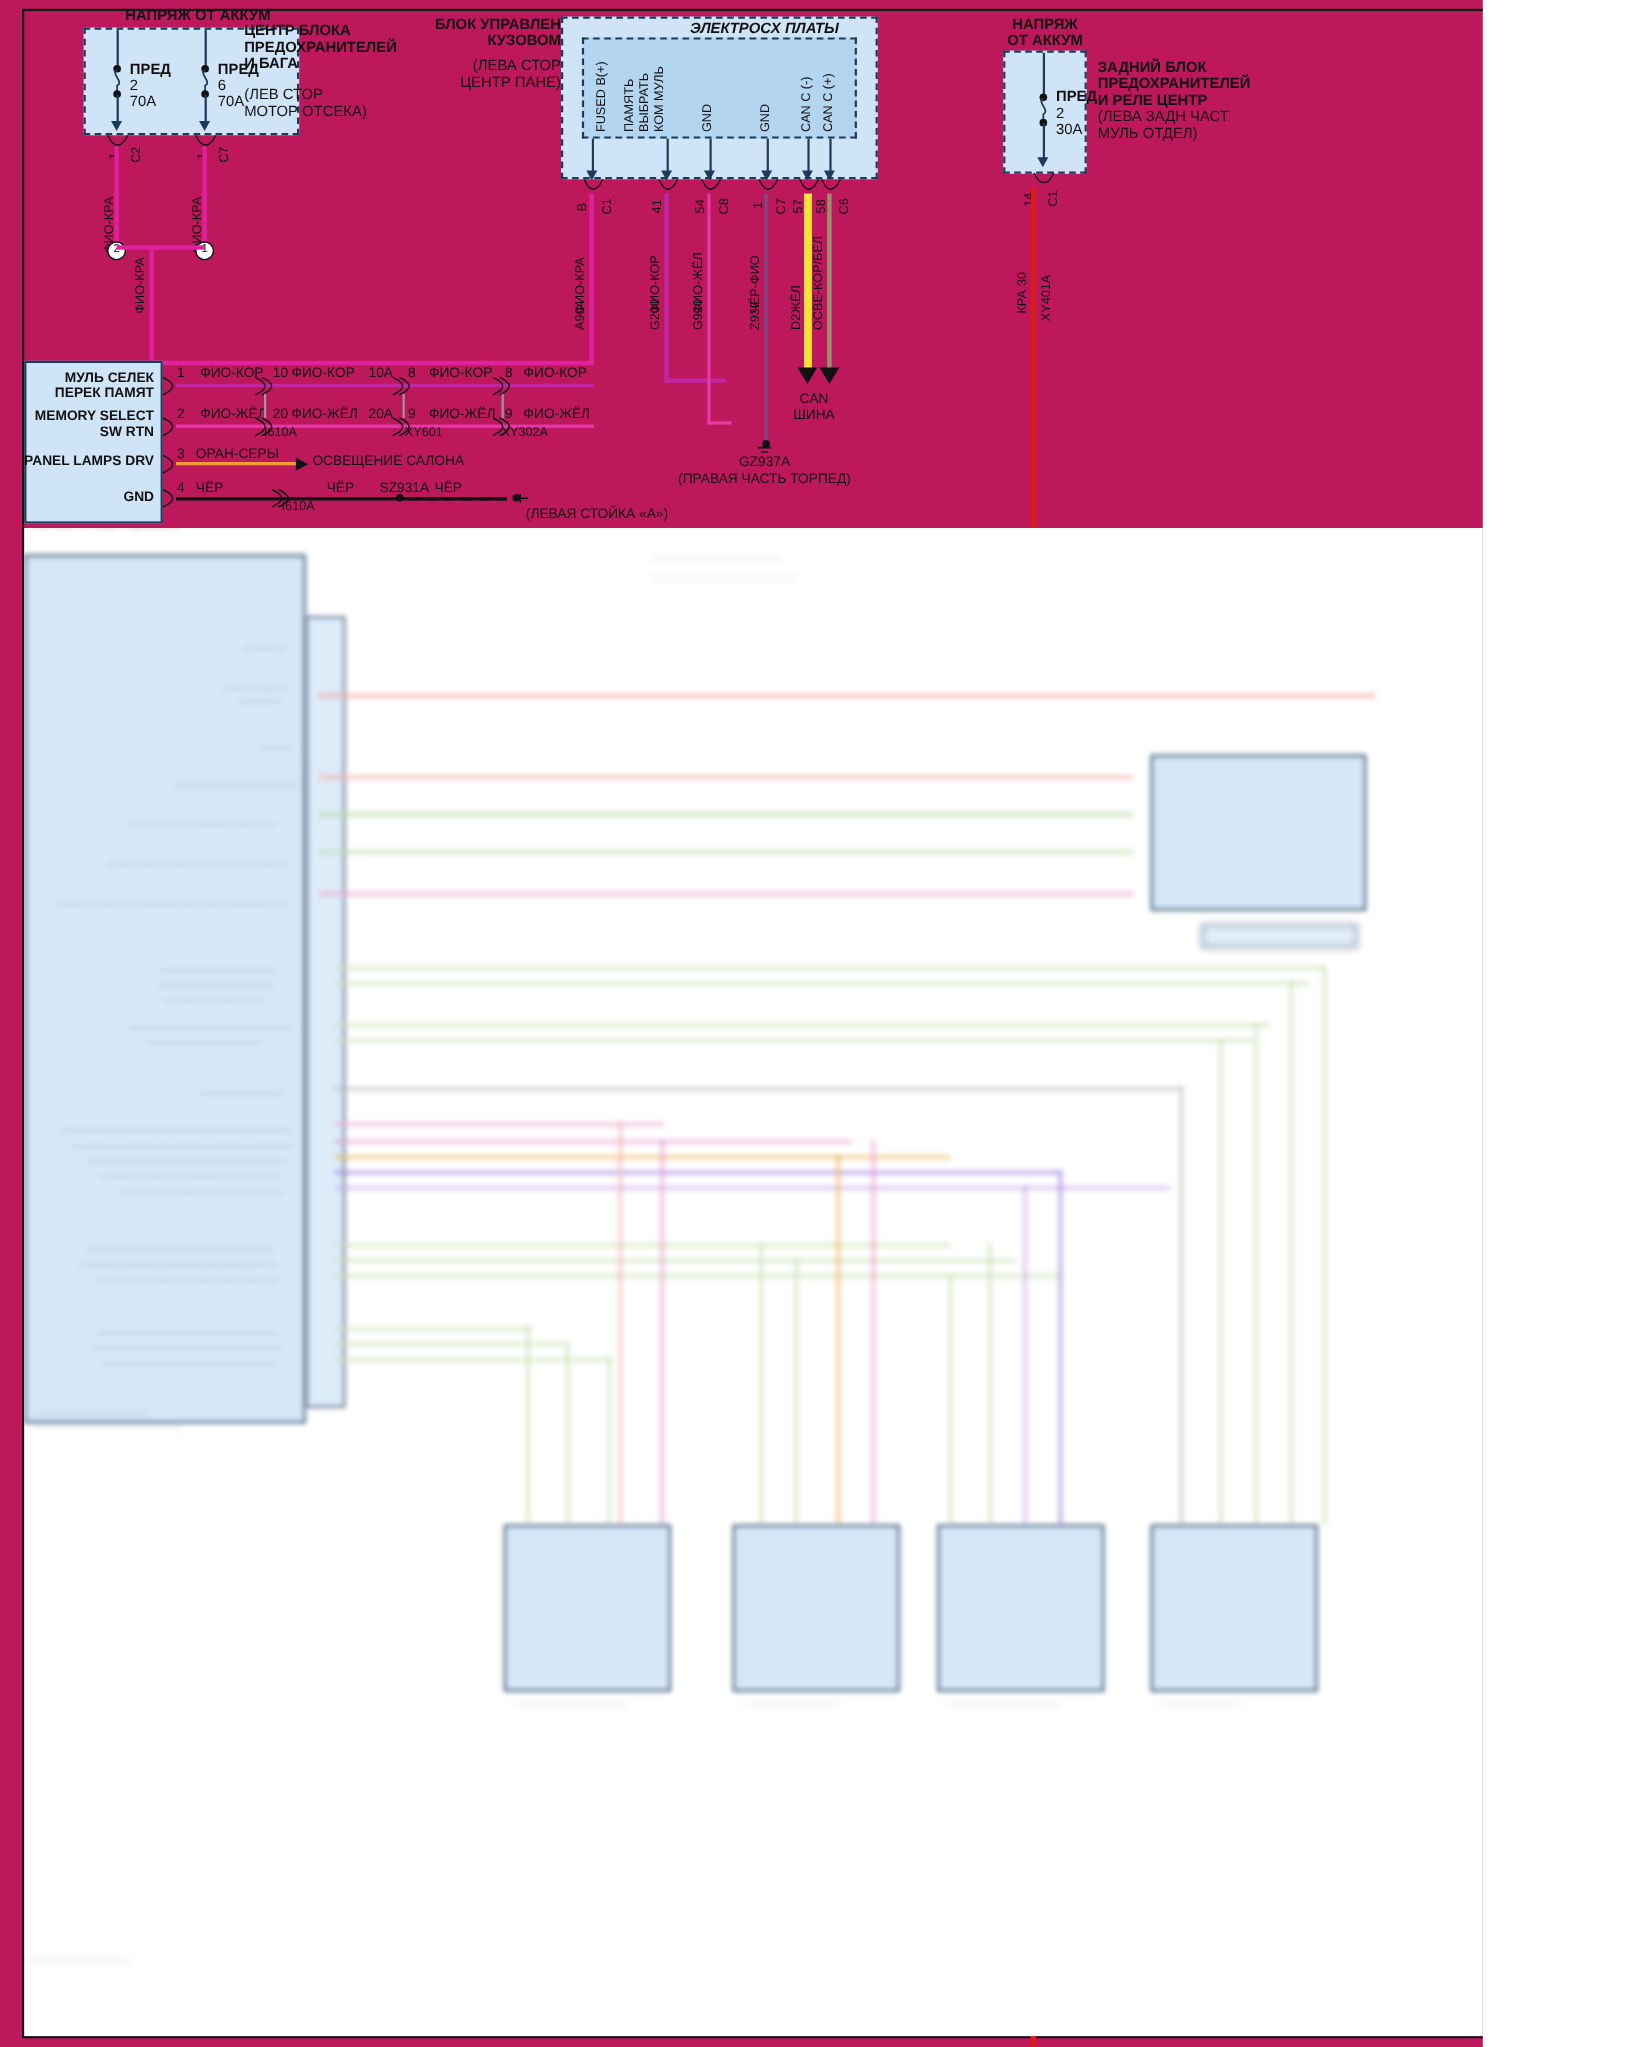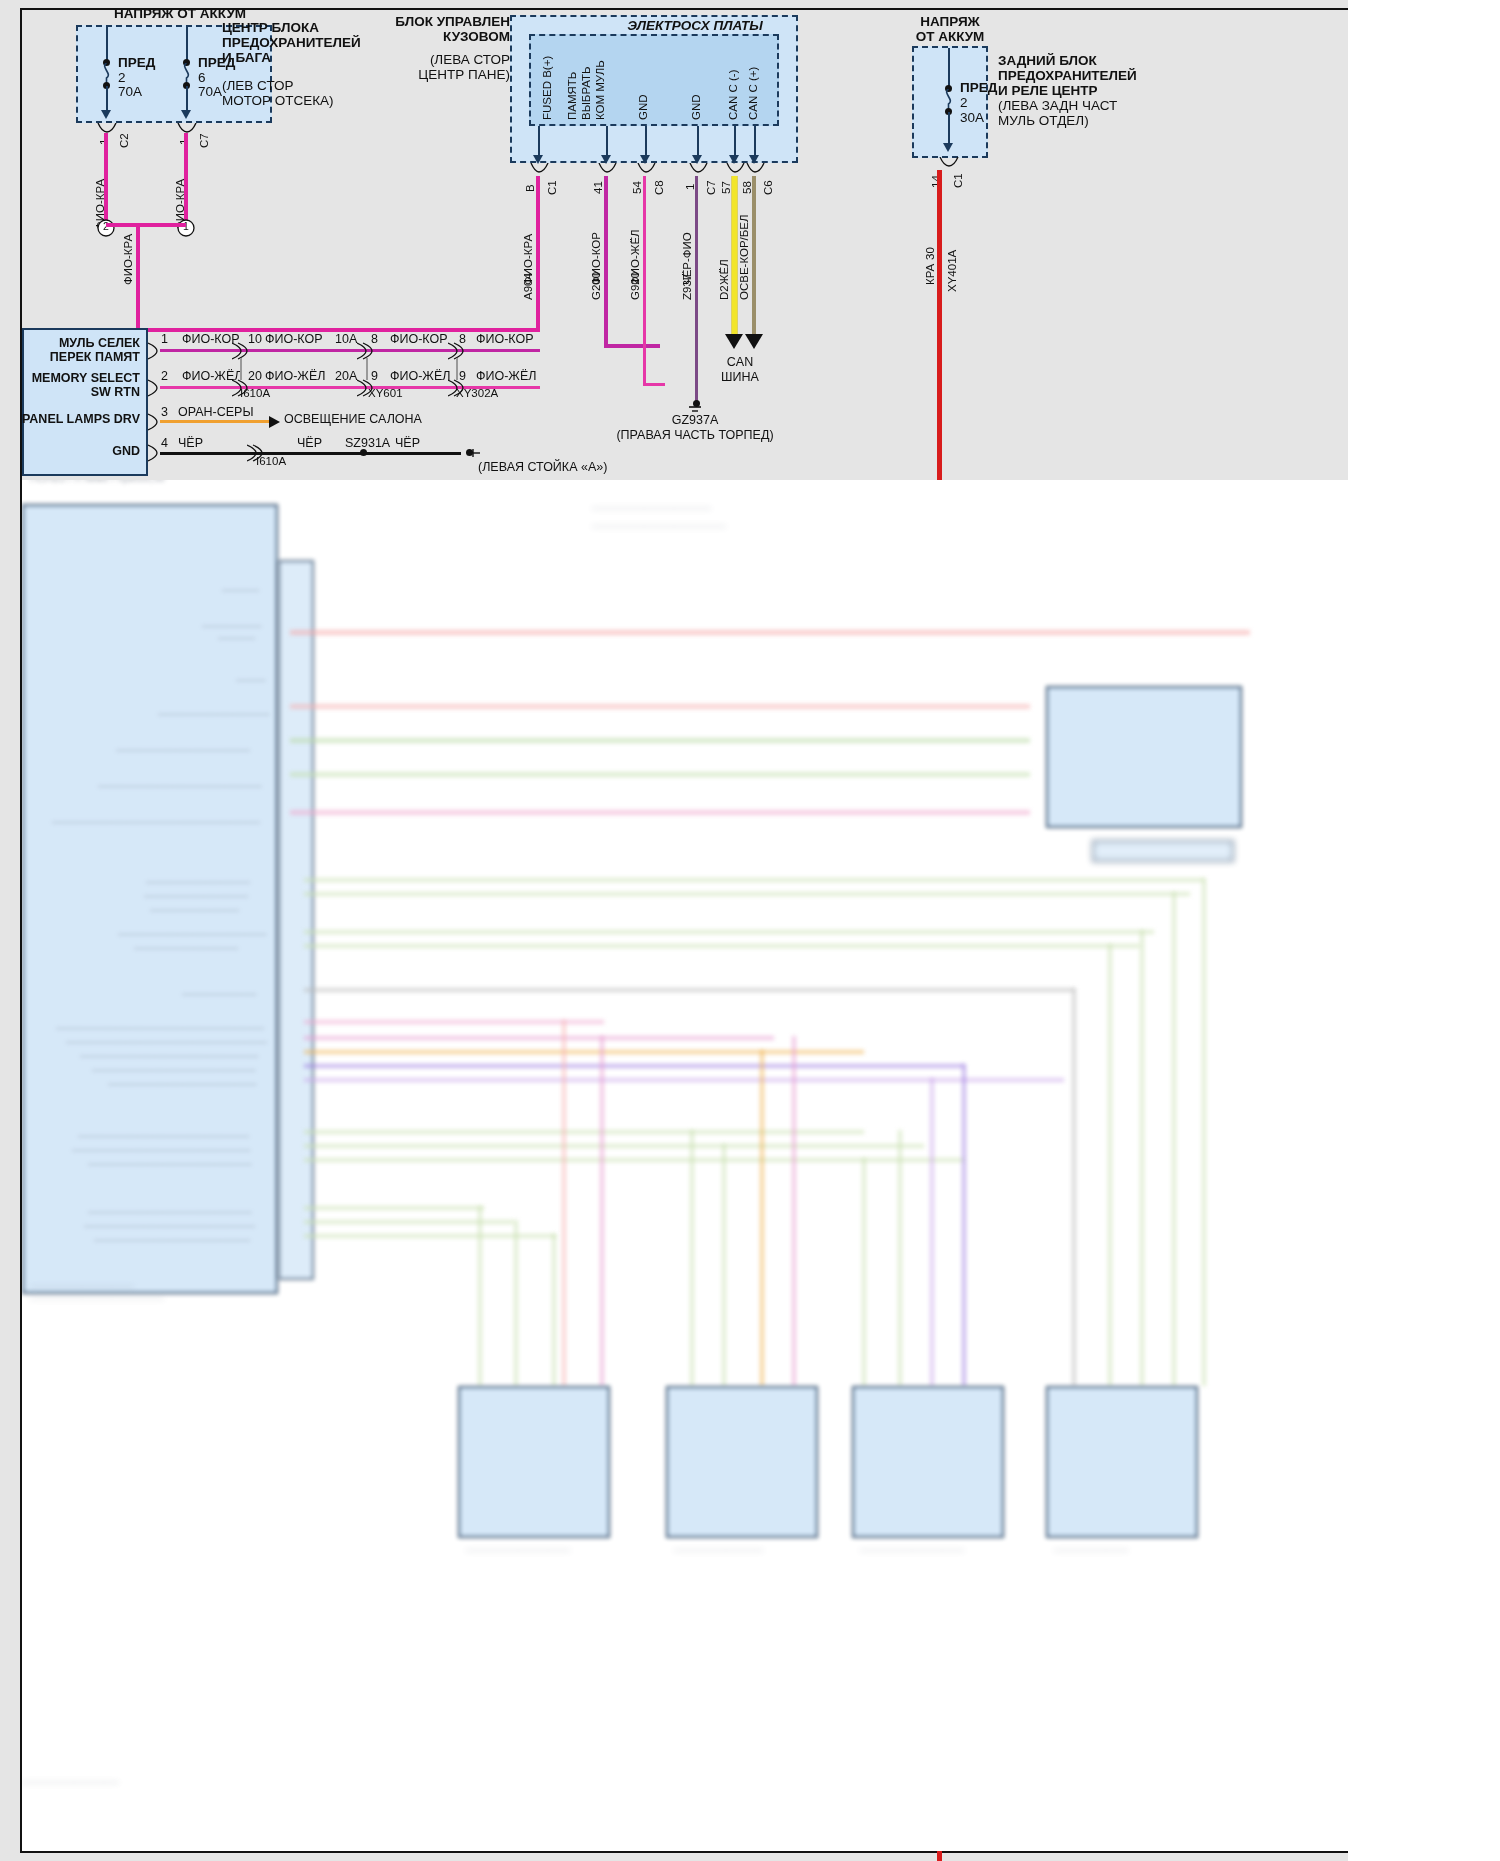--- a/index.html
+++ b/index.html
@@ -1,17 +1,17 @@
 <!DOCTYPE html>
 <html><head>
 <meta charset="utf-8">
 <style>
   html,body{margin:0;padding:0;background:#ffffff;}
   body{font-family:"Liberation Sans",sans-serif;}
-  #page{position:relative;width:1348px;height:1861px;background:#e5e5e5;overflow:hidden;}
+  #page{position:relative;width:1348px;height:1861px;background:#be185d;overflow:hidden;}
   #frame{position:absolute;left:20px;top:8px;width:1456px;height:1845px;border:2px solid #111;box-sizing:border-box;}
   .lbl{position:absolute;font-family:"Liberation Sans",sans-serif;color:#111;white-space:pre;line-height:1.18;}
   .t13{font-size:13.5px;}
   .t12{font-size:12.5px;}
   .t11{font-size:11.5px;}
   .t10{font-size:10.5px;}
   .bold{font-weight:600;}
   .ctr{text-align:center;}
   .rt{text-align:right;}
   .vert{position:absolute;font-family:"Liberation Sans",sans-serif;color:#111;white-space:nowrap;

